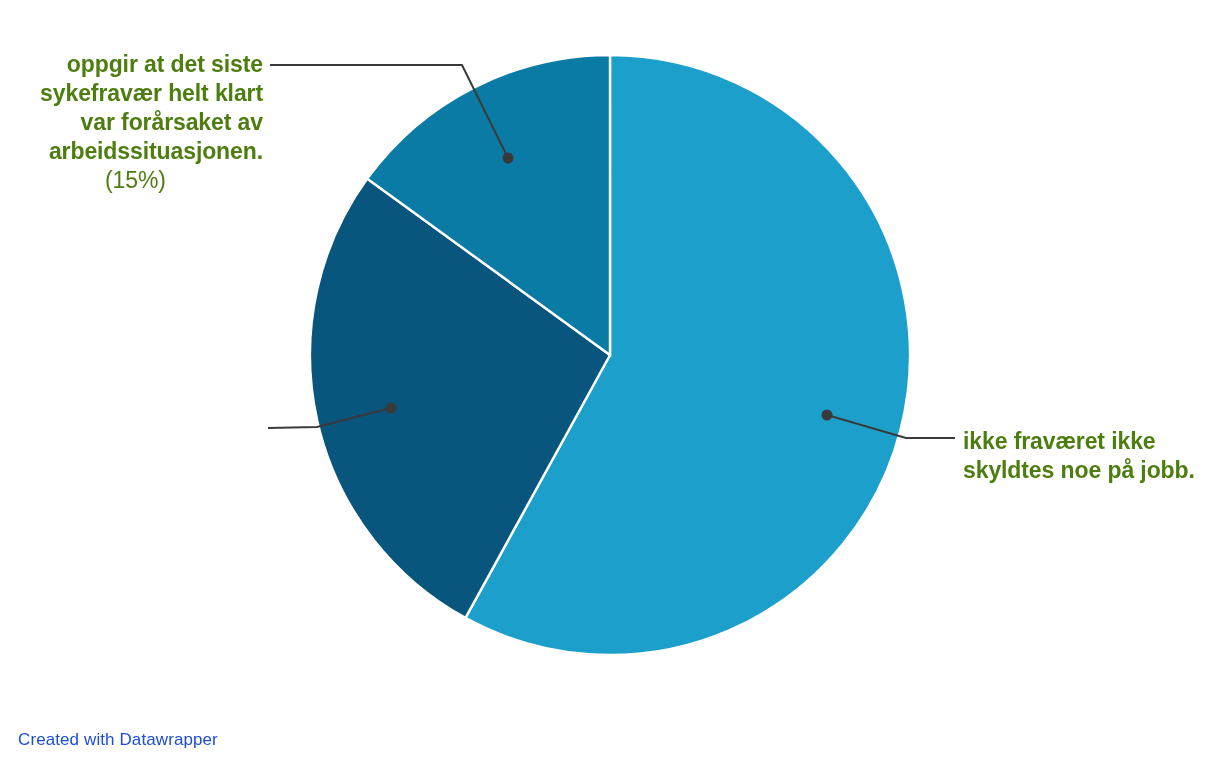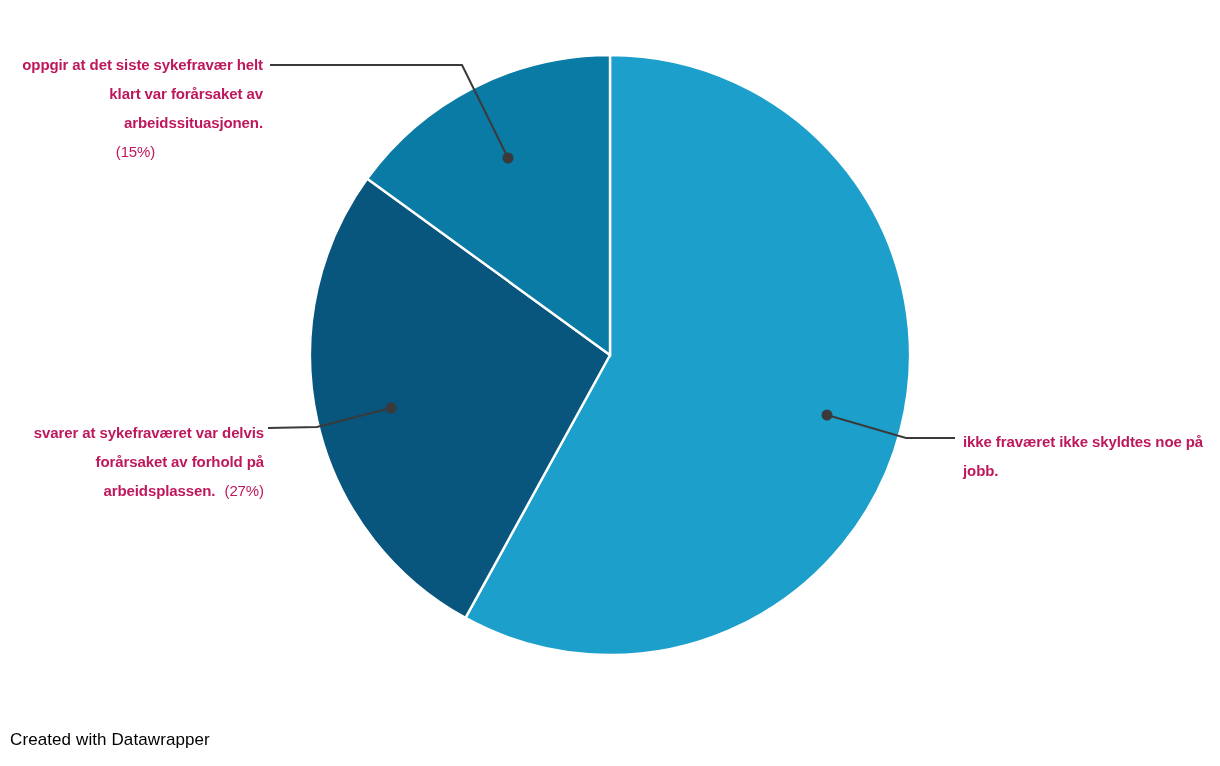--- a/index.html
+++ b/index.html
@@ -25,22 +25,22 @@
     position: absolute;
     left: 0;
     top: 0;
     width: 1220px;
     height: 766px;
     display: block;
   }
 
   .pie-label {
     position: absolute;
-    color: #be185d;
-    font-size: 15px;
+    color: #4d7c0f;
+    font-size: 23px;
     line-height: 29px;
     font-weight: 700;
     letter-spacing: -0.1px;
     white-space: normal;
   }
 
   .pct {
     font-weight: 400;
   }
 
@@ -70,25 +70,25 @@
     top: 427px;
     width: 250px;
     text-align: left;
   }
   #label-right .pct {
     display: block;
   }
 
   #footer-credit {
     position: absolute;
-    left: 10px;
+    left: 18px;
     top: 730px;
     font-size: 17px;
     font-weight: 400;
-    color: #000000;
+    color: #1d4ed8;
     letter-spacing: 0.1px;
   }
 </style>
 </head>
 <body>
 
 <div id="chart-root">
 
   <svg id="pie-svg" viewBox="0 0 1220 766">
 
@@ -113,24 +113,20 @@
       <circle cx="827" cy="415" r="5.5" fill="#3a3a3a"></circle>
     </g>
 
   </svg>
 
   <div class="pie-label" id="label-top-left">
     <span>oppgir at det siste sykefravær helt klart var forårsaket av arbeidssituasjonen.</span>
     <span class="pct">(15%)</span>
   </div>
 
-  <div class="pie-label" id="label-left">
-    <span>svarer at sykefraværet var delvis forårsaket av forhold på arbeidsplassen.</span>
-    <span class="pct">(27%)</span>
-  </div>
 
   <div class="pie-label" id="label-right">
     <span>ikke fraværet ikke skyldtes noe på jobb.</span>
   </div>
 
   <div id="footer-credit">Created with Datawrapper</div>
 
 </div>
 
 </body></html>

